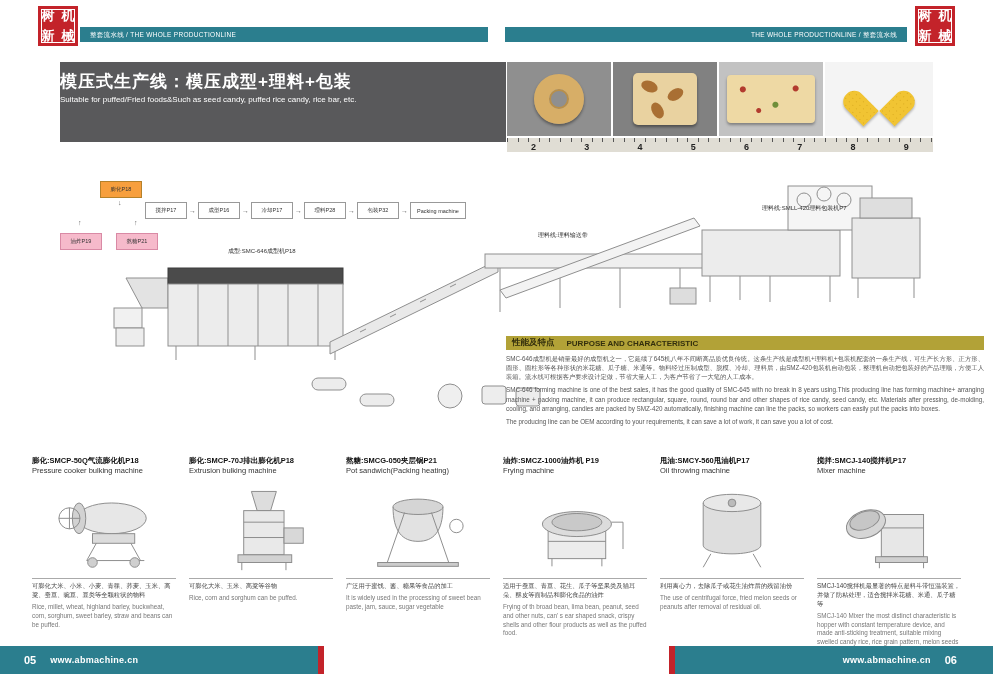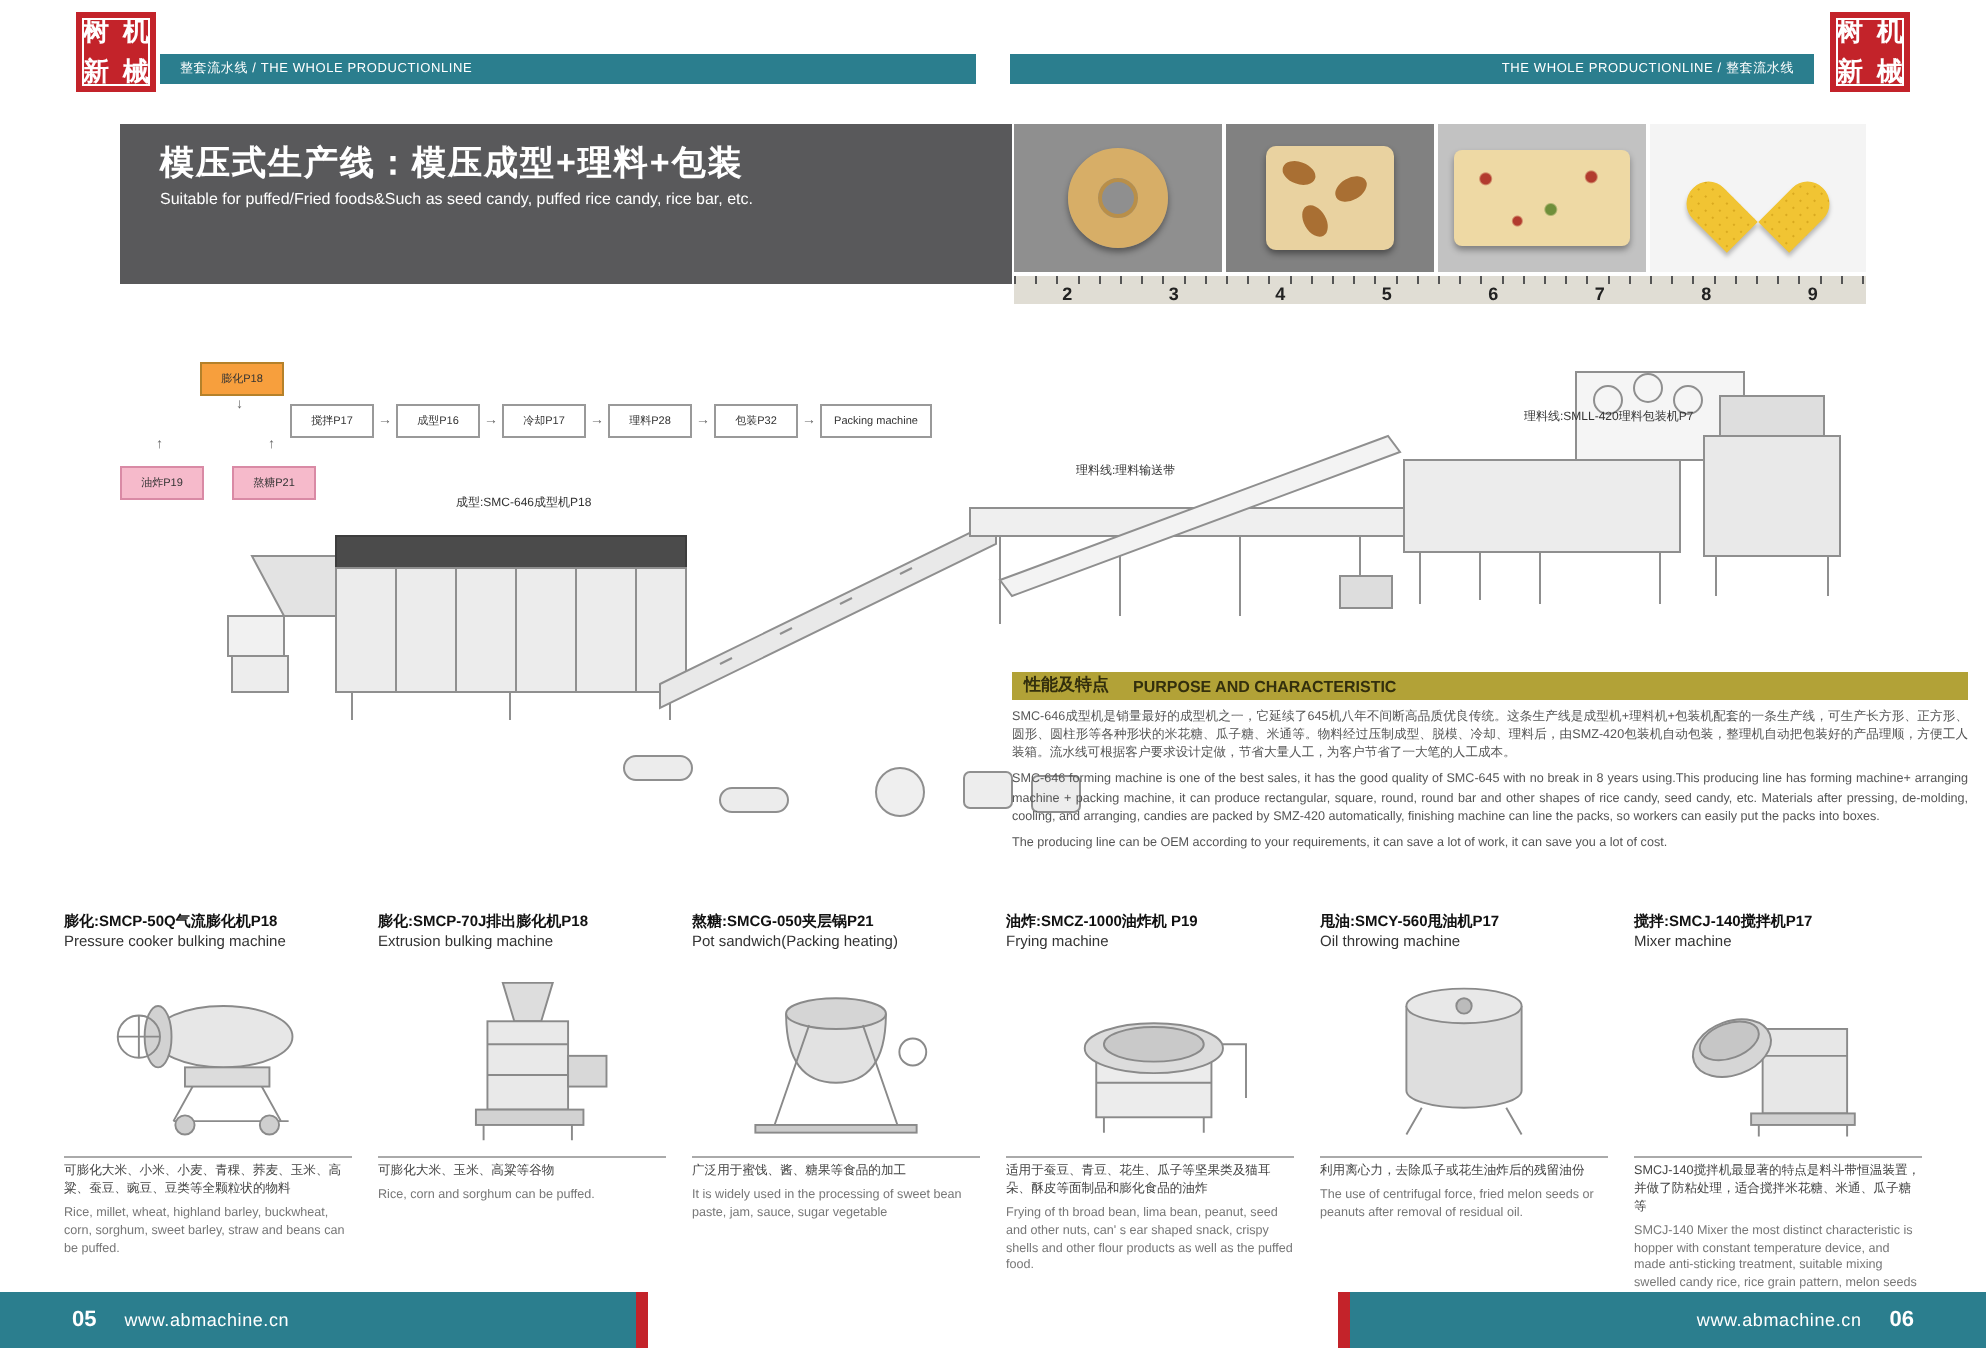--- a/index.html
+++ b/index.html
@@ -11,21 +11,21 @@
           display:grid; grid-template-columns:1fr 1fr; align-items:center; justify-items:center;
           font-size:13px; font-weight:bold; outline:1px solid #fff; outline-offset:-4px; }
   .seal-left { left:38px; } .seal-right { left:915px; }
   .hbar { position:absolute; top:27px; height:15px; background:#2b7e8e; color:#fff;
           font-size:6.5px; line-height:15px; letter-spacing:.3px; }
   .hbar-left  { left:80px;  width:408px; padding-left:10px; }
   .hbar-right { left:505px; width:402px; text-align:right; padding-right:10px; }
 
   
   .title-block { position:absolute; left:60px; top:62px; width:446px; height:80px;
-                 background:#59595b; color:#fff; padding:8px 20px; }
+                 background:#59595b; color:#fff; padding:8px 0; }
   .t-cn  { font-size:17px; font-weight:bold; letter-spacing:1px; }
   .t-en  { font-size:9px;  font-weight:bold; margin-top:3px; }
   .t-cn2 { font-size:12px; font-weight:bold; margin-top:4px; }
   .t-en2 { font-size:8px;  margin-top:2px; }
 
   
   .photo { position:absolute; top:62px; height:74px; width:104px; overflow:hidden;
            display:flex; align-items:center; justify-content:center; }
   .photo1 { left:507px; background:#8f8f8f; }
   .photo2 { left:613px; background:#818181; }
@@ -89,24 +89,24 @@
   .card .model { font-size:7.5px; font-weight:bold; color:#111; line-height:1.25; }
   .card .name  { font-size:7.5px; color:#333; margin-top:1px; line-height:1.2; }
   .card .img { height:96px; display:flex; align-items:flex-end; justify-content:center; margin-top:3px; }
   .card .divider { border:none; border-top:1px solid #aaa; margin:4px 0 3px; }
   .card .cn { font-size:6.3px; color:#444; line-height:1.4; }
   .card .en { font-size:6.3px; color:#777; line-height:1.4; margin-top:3px; }
 
   
   .foot { position:absolute; top:646px; height:28px; background:#2b7e8e; color:#fff;
           display:flex; align-items:center; gap:14px; }
-  .foot-left  { left:0;   width:318px; padding-left:36px; }
+  .foot-left  { left:0;   width:318px; padding-left:24px; }
   .foot-right { left:675px; width:318px; justify-content:flex-end; padding-right:36px; }
   .foot .pg  { font-size:11px; font-weight:bold; }
-  .foot .url { font-size:9px; letter-spacing:.3px; }
+  .foot .url { font-size:9px; letter-spacing:.3px;font-weight:bold; }
   .accent { position:absolute; top:646px; width:6px; height:28px; background:#c3232a; }
   .accent-l { left:318px; } .accent-r { left:669px; }
 </style>
 </head>
 <body>
 
 <div id="page">
 
   <div class="seal seal-left">
     <span>树</span>

